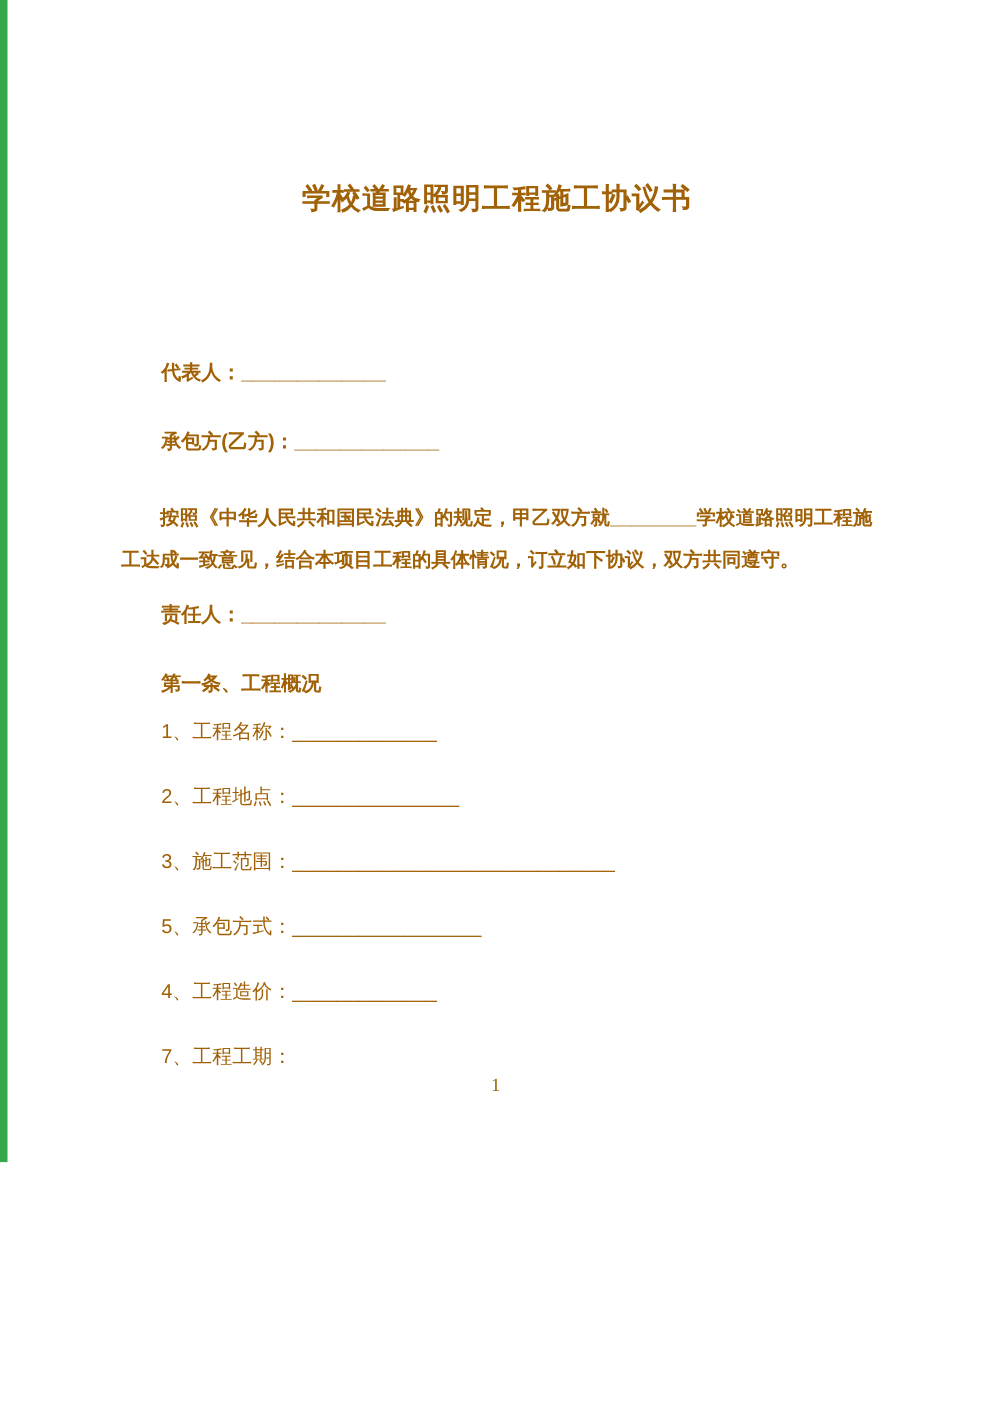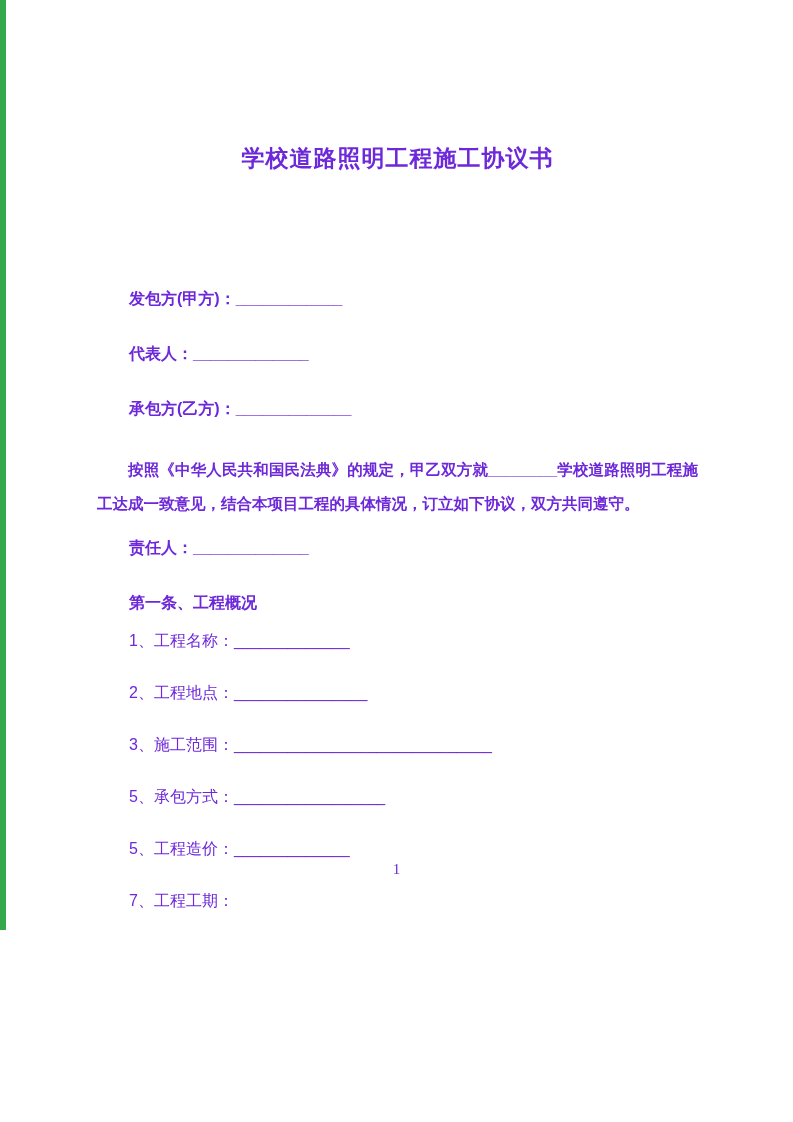--- a/index.html
+++ b/index.html
@@ -7,21 +7,21 @@
     padding: 0;
     background: #ffffff;
   }
   .page {
     position: relative;
     width: 793px;
     height: 930px;
     background: #ffffff;
     overflow: hidden;
     font-family: "Liberation Sans", sans-serif;
-    color: #6d28d9;
+    color: #a16207;
   }
   .accent-strip {
     position: absolute;
     left: 0;
     top: 0;
     bottom: 0;
     width: 6px;
   }
   .content {
     padding: 142px 95px 0 97px;
@@ -82,41 +82,40 @@
 <body>
 
 <div class="page">
 
   <div class="accent-strip" style="background-color:#35a84c;"></div>
 
   <div class="content">
 
     <h1 class="doc-title">学校道路照明工程施工协议书</h1>
 
-    <p class="line line-field">发包方(甲方)：____________</p>
 
     <p class="line line-field">代表人：_____________</p>
 
     <p class="line line-field">承包方(乙方)：_____________</p>
 
     <p class="line line-paragraph">按照《中华人民共和国民法典》的规定，甲乙双方就________学校道路照明工程施工达成一致意见，结合本项目工程的具体情况，订立如下协议，双方共同遵守。</p>
 
     <p class="line line-field">责任人：_____________</p>
 
     <p class="line line-heading">第一条、工程概况</p>
 
     <p class="line line-item">1、工程名称：_____________</p>
 
     <p class="line line-item">2、工程地点：_______________</p>
 
     <p class="line line-item">3、施工范围：_____________________________</p>
 
     <p class="line line-item">5、承包方式：_________________</p>
 
-    <p class="line line-item">5、工程造价：_____________</p>
+    <p class="line line-item">4、工程造价：_____________</p>
 
     <p class="line line-item">7、工程工期：</p>
 
 
   </div>
 
   <div class="page-number">1</div>
 
 </div>
 

